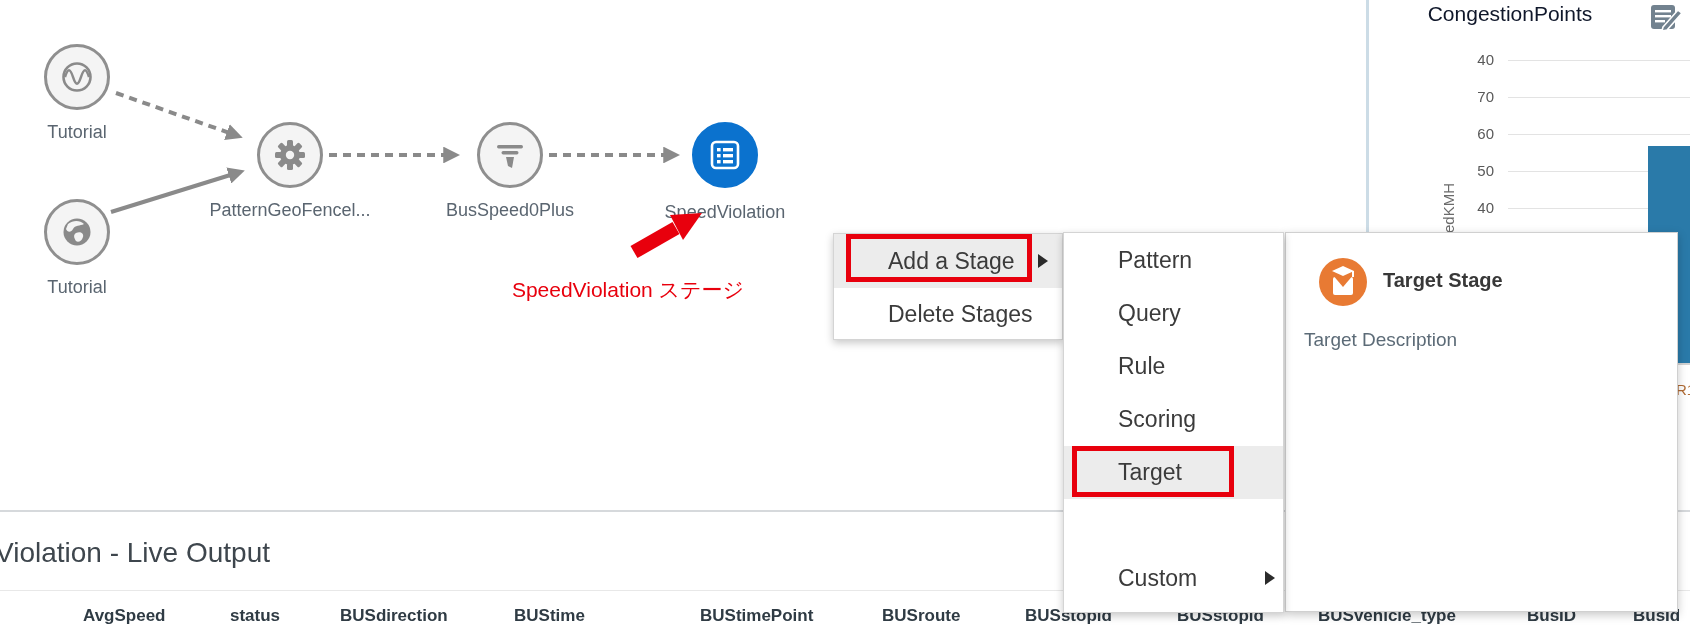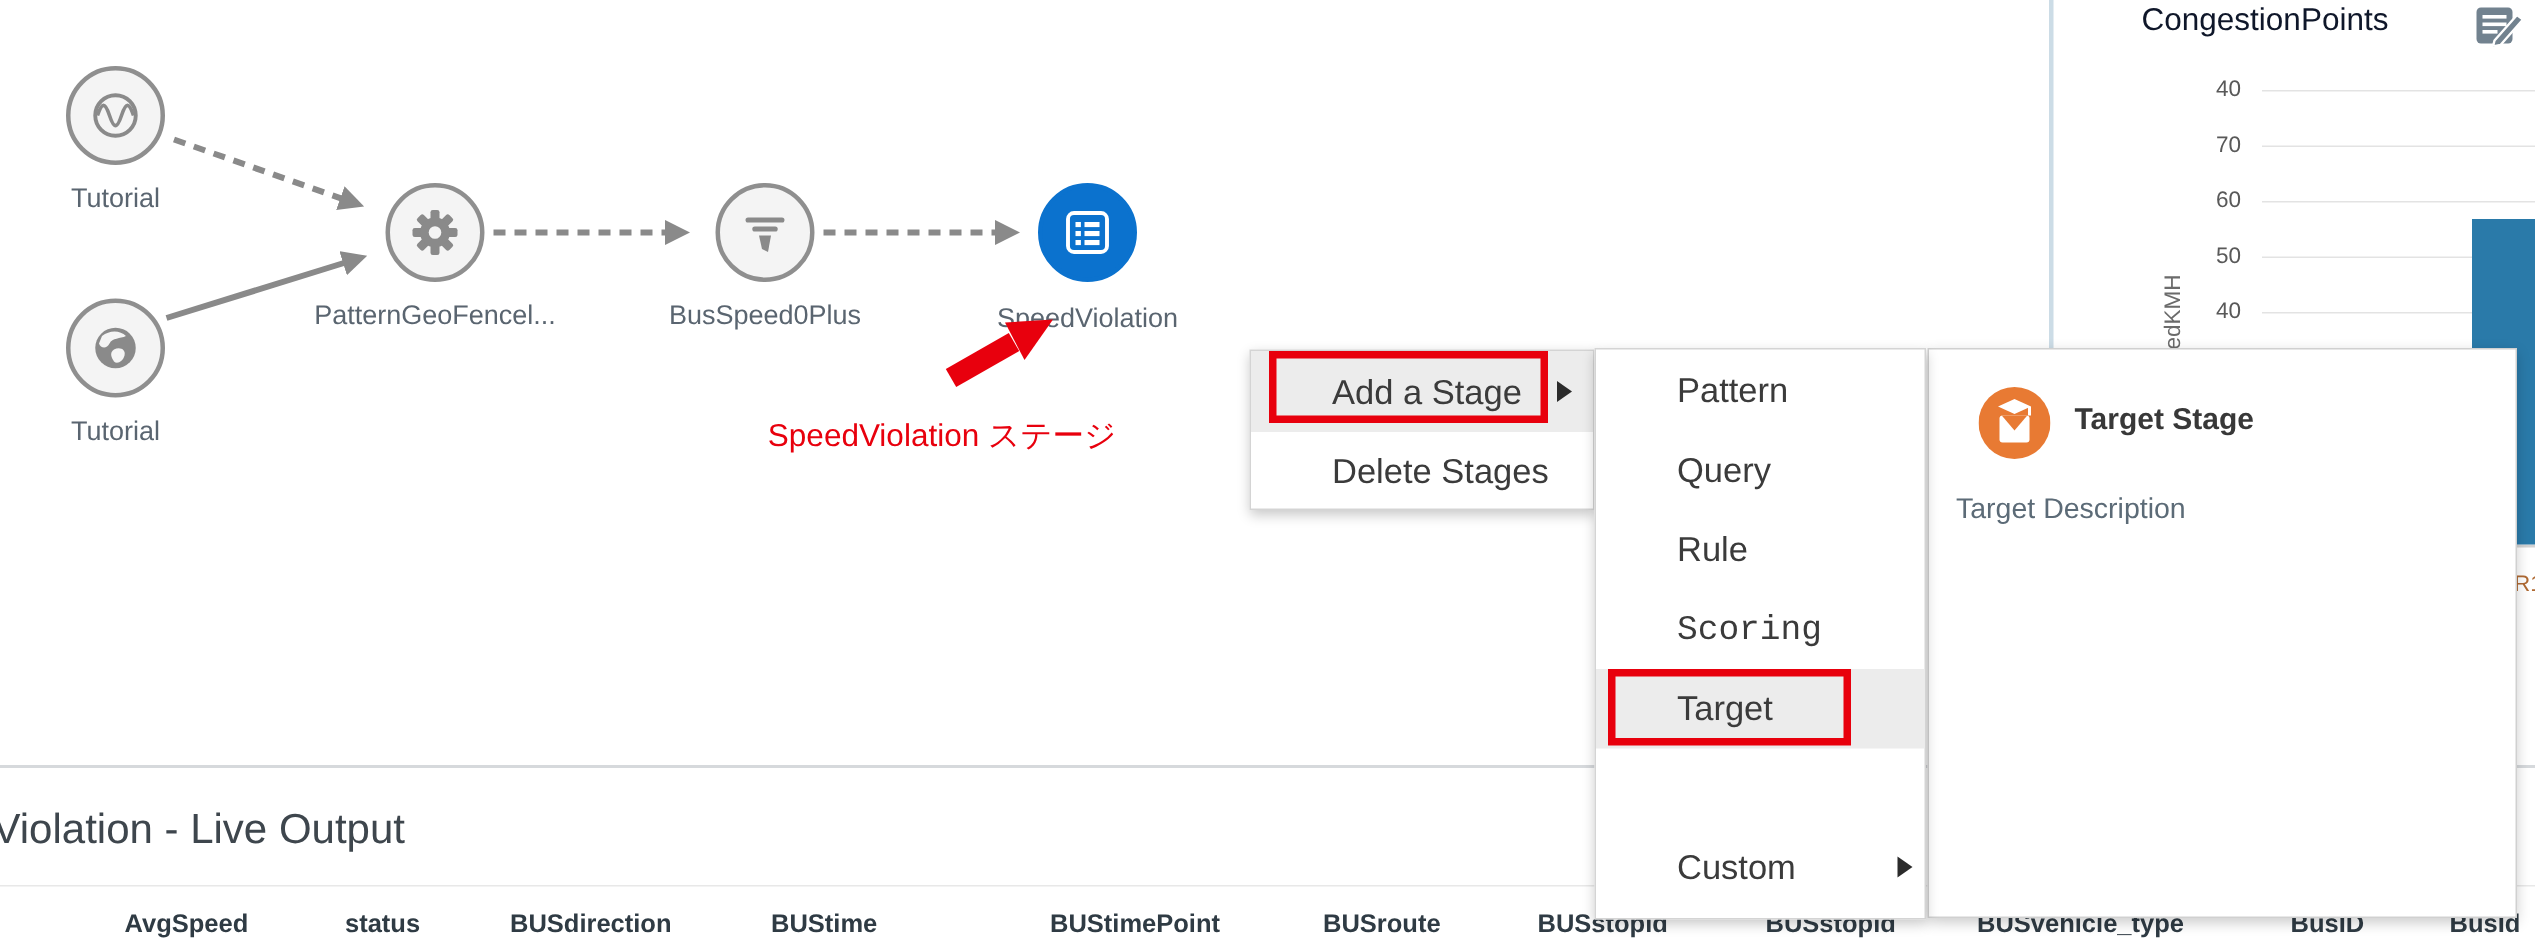--- a/index.html
+++ b/index.html
@@ -174,21 +174,21 @@
   <div class="menu" style="left:1063px;top:232px;width:221px;height:381px;">
     <div class="menu-item" style="top:1px;height:53px;">
       <span>Pattern</span>
       </div>
     <div class="menu-item" style="top:54px;height:53px;">
       <span>Query</span>
       </div>
     <div class="menu-item" style="top:107px;height:53px;">
       <span>Rule</span>
       </div>
-    <div class="menu-item" style="top:160px;height:53px;font-family:Liberation Mono, monospace;">
+    <div class="menu-item" style="top:160px;height:53px;">
       <span>Scoring</span>
       </div>
     <div class="menu-item hl" style="top:213px;height:53px;">
       <span>Target</span>
       </div>
     <div class="menu-item" style="top:319px;height:53px;">
       <span>Custom</span>
       <span class="tri-right" style="right:8px;top:19px;"></span>
       </div>
   </div>

